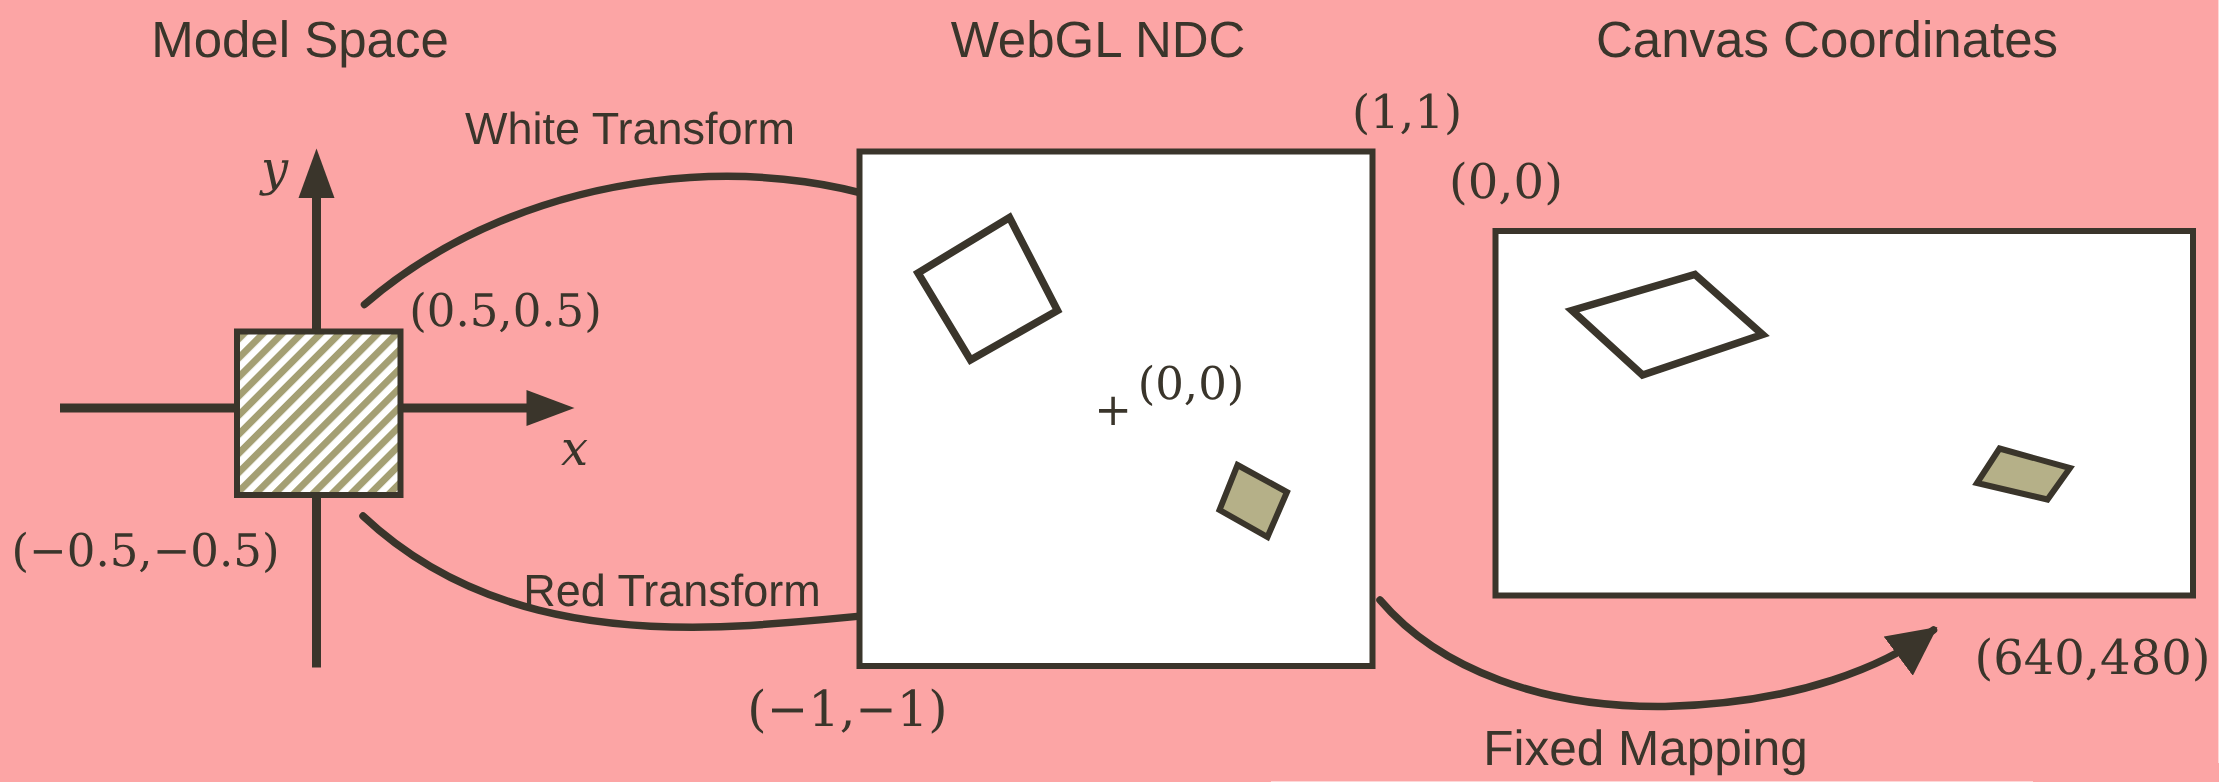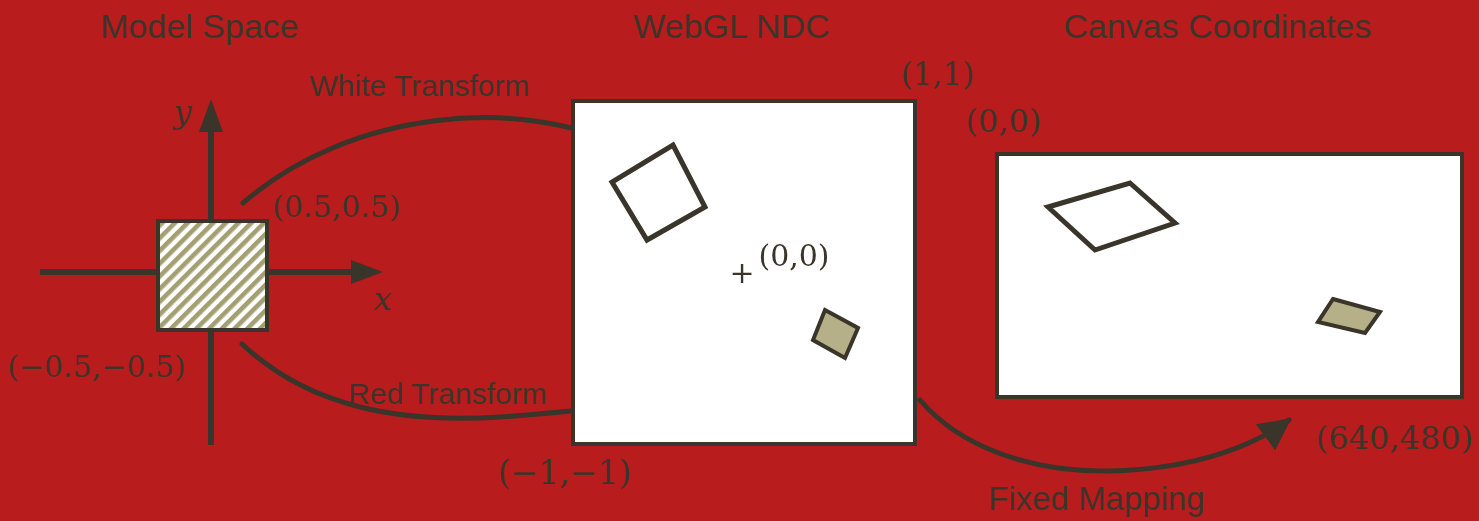--- a/index.html
+++ b/index.html
@@ -1,16 +1,16 @@
 <!DOCTYPE html>
 <html><head>
 <meta charset="utf-8">
 <style>
   html, body { margin: 0; padding: 0; background: #ffffff; }
-  .stage { position: relative; width: 1479px; height: 521px; background: #b91c1c; overflow: hidden; }
+  .stage { position: relative; width: 1479px; height: 521px; background: #fca5a5; overflow: hidden; }
   svg text { fill: #3a352b; }
   .sans  { font-family: "Liberation Sans", sans-serif; }
   .serif { font-family: "DejaVu Serif", "Liberation Serif", serif; }
   .ital  { font-style: italic; }
   .ink-line   { stroke: #3a352b; fill: none; }
   .ink-fill   { fill: #3a352b; stroke: none; }
   .curve      { stroke: #3a352b; fill: none; stroke-width: 5; stroke-linecap: round; }
   .box        { stroke: #3a352b; fill: #ffffff; stroke-width: 4; }
   .white-shape{ stroke: #3a352b; fill: #ffffff; stroke-width: 5; stroke-linejoin: miter; }
   .olive-shape{ stroke: #3a352b; stroke-width: 4; stroke-linejoin: miter; }

